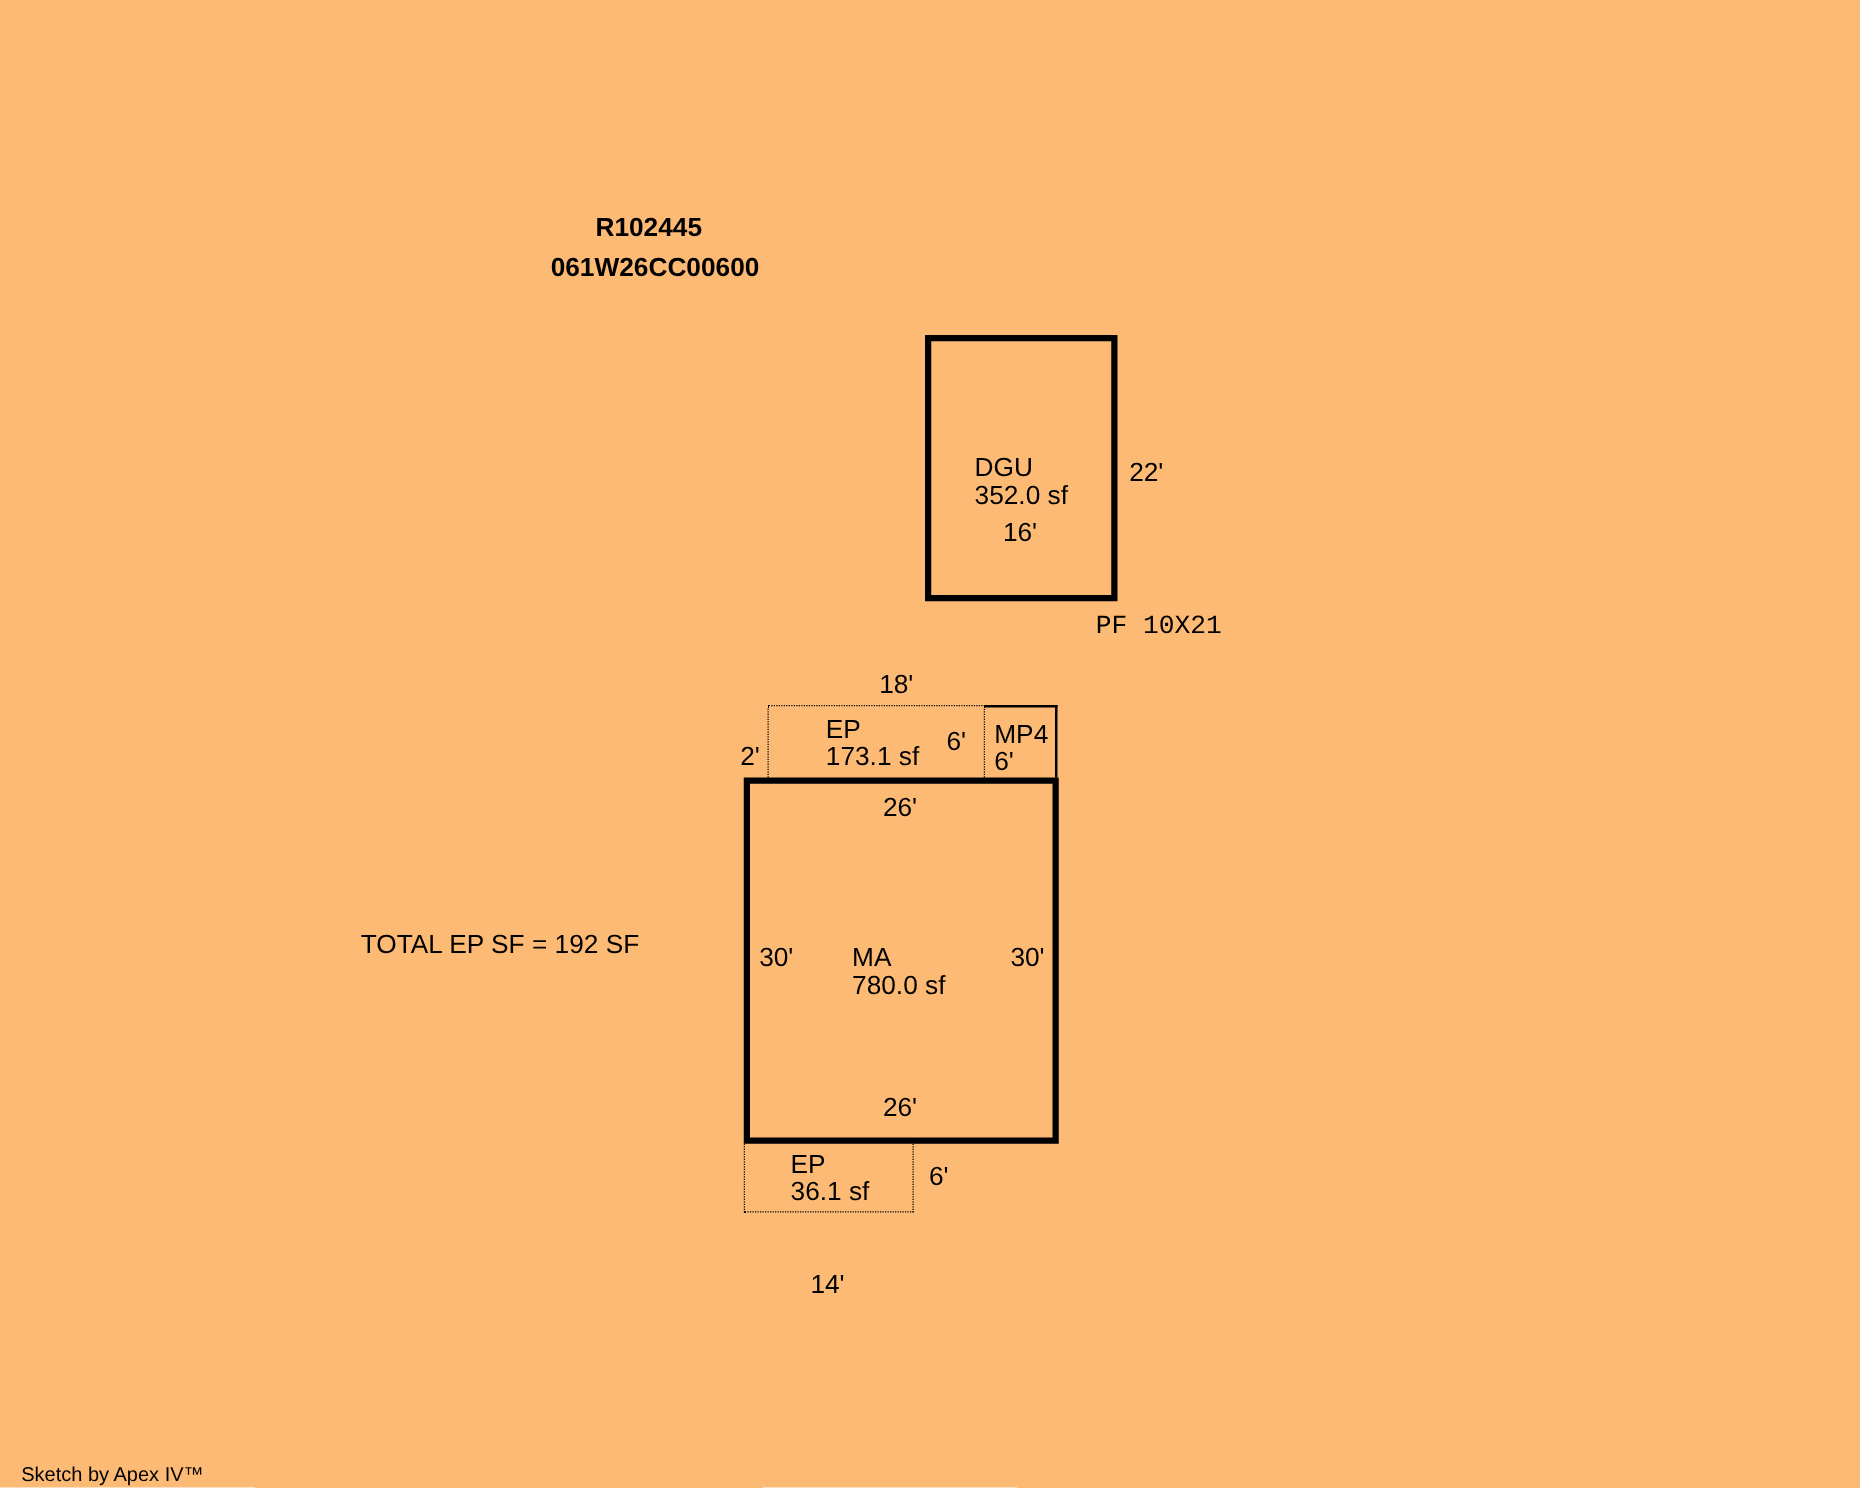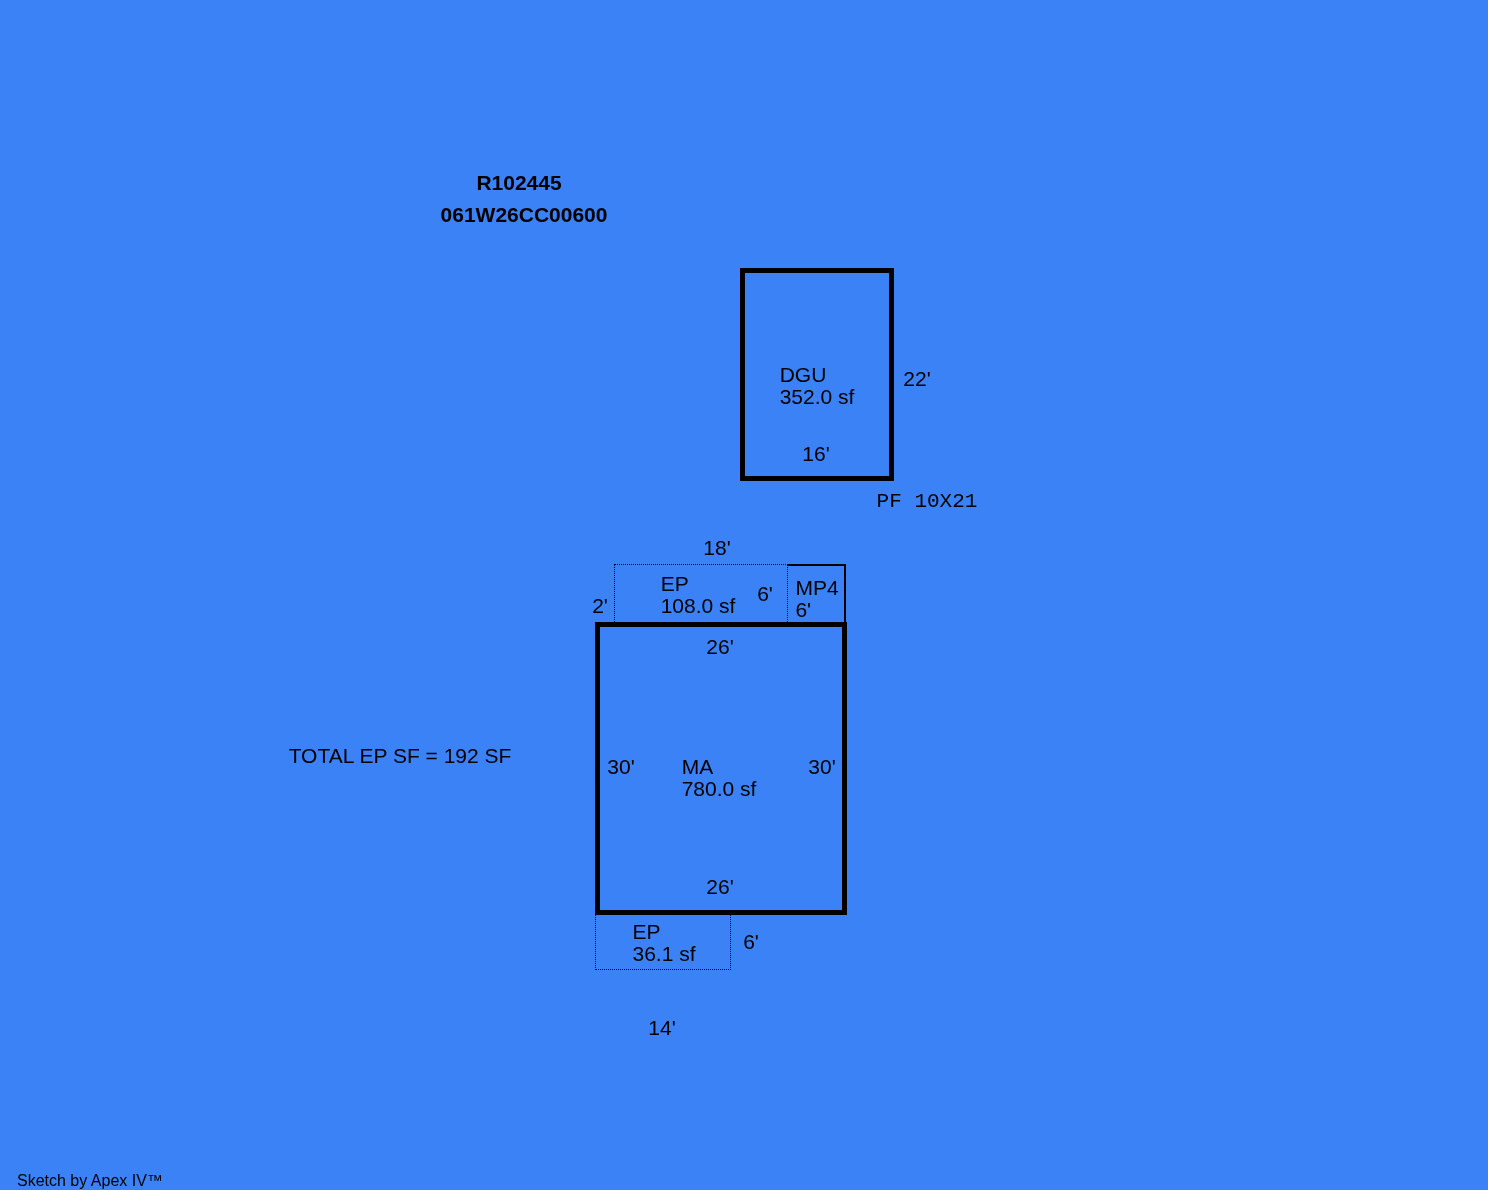--- a/index.html
+++ b/index.html
@@ -4,21 +4,21 @@
 <style>
   html, body {
     margin: 0;
     padding: 0;
     background: #ffffff;
   }
   #canvas {
     position: relative;
     width: 1488px;
     height: 1190px;
-    background: #3b82f6;
+    background: #fdba74;
     color: #000000;
     font-family: "Liberation Sans", sans-serif;
     overflow: hidden;
   }
   .lbl {
     position: absolute;
     transform: translate(-50%, -50%);
     font-size: 21px;
     line-height: 22px;
     white-space: nowrap;
@@ -63,31 +63,31 @@
 <div id="canvas">
 
   <div class="lbl bold" style="left:519px; top:183px;">R102445</div>
   <div class="lbl bold" style="left:524px; top:215px;">061W26CC00600</div>
 
   <div class="box thick" id="dgu-box" style="left:740px; top:268px; width:154px; height:213px;"></div>
   <div class="lbl multiline" style="left:817px; top:386px;">
     <div>DGU</div>
     <div>352.0 sf</div>
   </div>
-  <div class="lbl" style="left:816px; top:454px;">16'</div>
+  <div class="lbl" style="left:816px; top:427px;">16'</div>
   <div class="lbl" style="left:917px; top:379px;">22'</div>
 
   <div class="lbl" style="left:927px; top:502px;font-family:Liberation Mono, monospace;">PF 10X21</div>
 
   <div class="box" id="ep-top-box" style="left:614px; top:564px; width:174px; height:58px;"></div>
   <div class="lbl" style="left:717px; top:548px;">18'</div>
   <div class="lbl" style="left:600px; top:606px;">2'</div>
   <div class="lbl multiline" style="left:698px; top:595px;">
     <div>EP</div>
-    <div>108.0 sf</div>
+    <div>173.1 sf</div>
   </div>
   <div class="lbl" style="left:765px; top:594px;">6'</div>
 
   <div class="box" id="mp4-box" style="left:788px; top:564px; width:58px; height:58px;"></div>
   <div class="lbl multiline" style="left:817px; top:599px;">
     <div>MP4</div>
     <div>6'</div>
   </div>
 
   <div class="box thick" id="ma-box" style="left:595px; top:622px; width:252px; height:293px;"></div>

